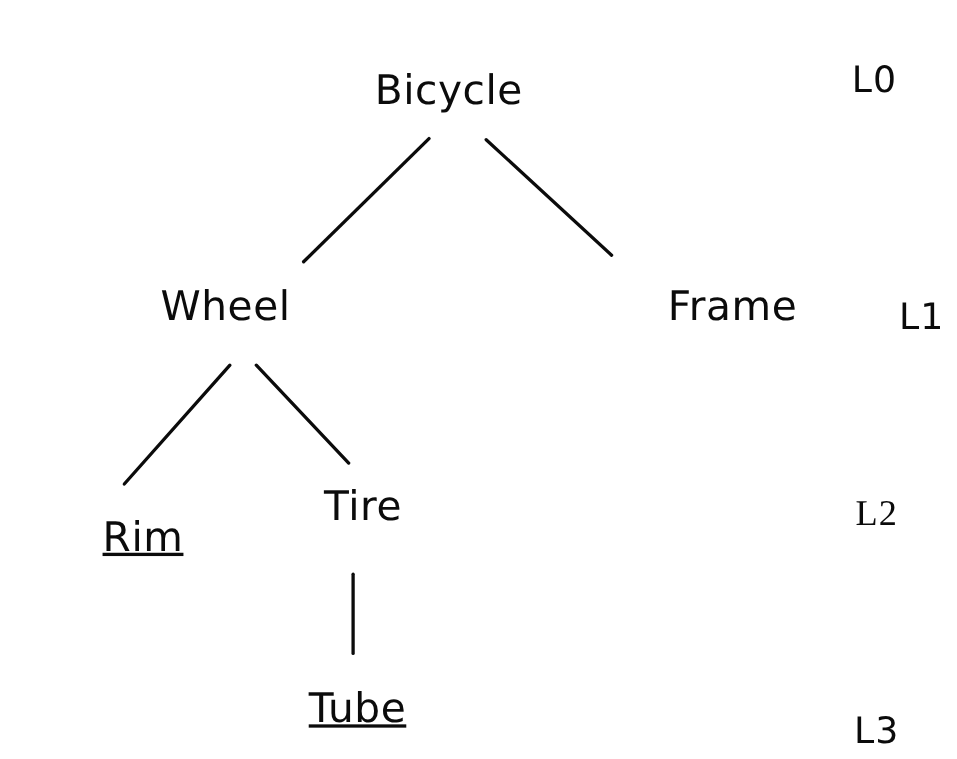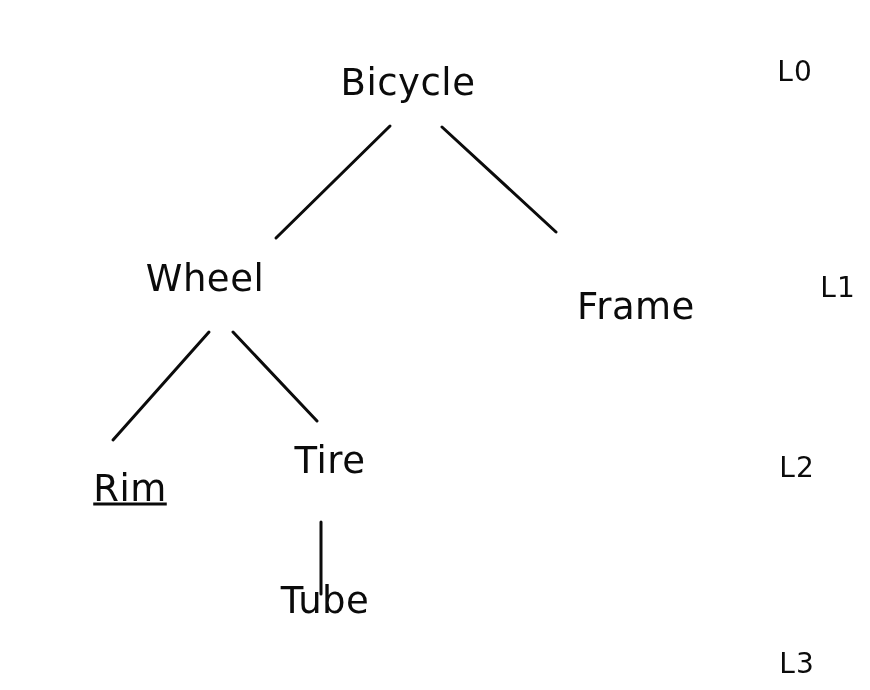--- a/index.html
+++ b/index.html
@@ -36,45 +36,45 @@
     font-weight: 400;
     letter-spacing: 0.5px;
     line-height: 1;
     
     font-style: normal;
   }
   .node-label {
     font-size: 37px;
   }
   .level-label {
-    font-size: 28px;
+    font-size: 33px;
     letter-spacing: 1px;
   }
 </style>
 </head>
 <body>
 
 <div id="canvas">
 
   <svg id="edges" viewBox="0 0 870 690" xmlns="http://www.w3.org/2000/svg">
       <line x1="390" y1="126" x2="276" y2="238" stroke="#0b0b0b" stroke-width="3" stroke-linecap="round"></line>
       <line x1="442" y1="127" x2="556" y2="232" stroke="#0b0b0b" stroke-width="3" stroke-linecap="round"></line>
       <line x1="209" y1="332" x2="113" y2="440" stroke="#0b0b0b" stroke-width="3" stroke-linecap="round"></line>
       <line x1="233" y1="332" x2="317" y2="421" stroke="#0b0b0b" stroke-width="3" stroke-linecap="round"></line>
       <line x1="321" y1="522" x2="321" y2="594" stroke="#0b0b0b" stroke-width="3" stroke-linecap="round"></line>
     </svg>
 
   <div id="node-layer">
       <div class="node-label" style="left: 408px; top: 82px;">Bicycle</div>
       <div class="node-label" style="left: 205px; top: 278px;">Wheel</div>
-      <div class="node-label" style="left: 636px; top: 278px; margin-top: 28px;">Frame</div>
+      <div class="node-label" style="left: 666px; top: 278px;">Frame</div>
       <div class="node-label" style="left: 130px; top: 488px; text-decoration: underline;">Rim</div>
       <div class="node-label" style="left: 330px; top: 460px;">Tire</div>
-      <div class="node-label" style="left: 325px; top: 600px;">Tube</div>
+      <div class="node-label" style="left: 325px; top: 644px; text-decoration: underline;">Tube</div>
     </div>
   <div id="level-layer">
       <div class="level-label" style="left: 795px; top: 72px;">L0</div>
       <div class="level-label" style="left: 838px; top: 288px;">L1</div>
-      <div class="level-label" style="left: 797px; top: 468px;">L2</div>
+      <div class="level-label" style="left: 797px; top: 468px; font-family: Liberation Serif, serif;">L2</div>
       <div class="level-label" style="left: 797px; top: 664px;">L3</div>
     </div>
 
 </div>
 
 </body></html>

